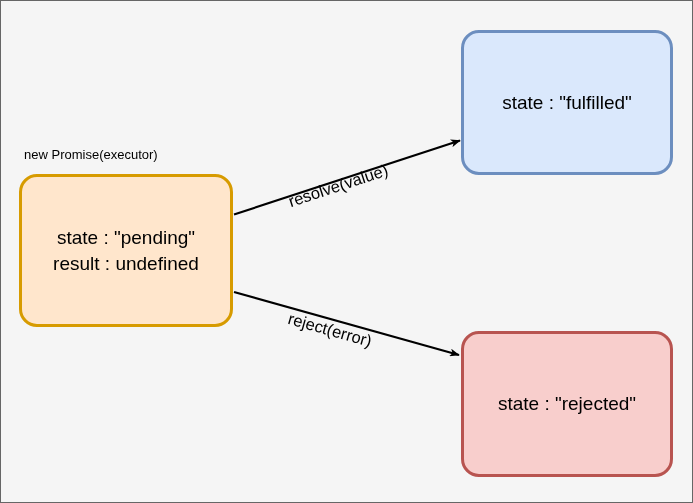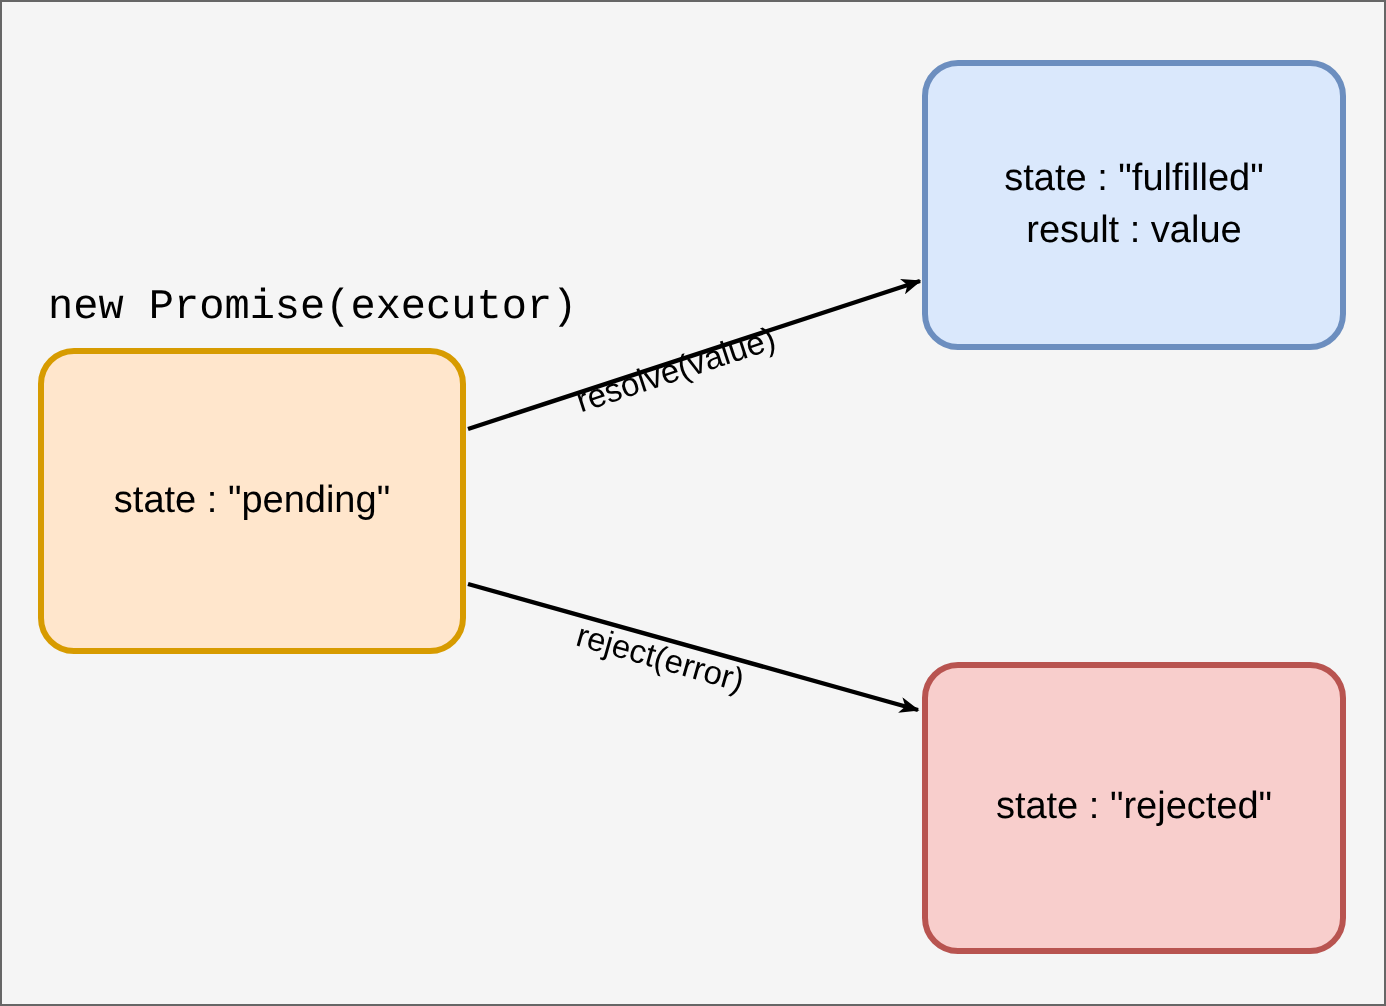--- a/index.html
+++ b/index.html
@@ -66,25 +66,24 @@
     top: 330px;
     width: 212px;
     height: 146px;
     border-color: #b85450;
     background: #f8cecc;
   }
   #pending-caption {
     position: absolute;
     left: 23px;
     top: 144px;
-    font-size: 21px;
+    font-size: 13px;
     line-height: 20px;
     color: #000000;
     white-space: pre;
-    font-family: Liberation Mono, monospace;
   }
   .edge-label {
     position: absolute;
     font-size: 16.5px;
     line-height: 19px;
     color: #000000;
     white-space: pre;
     transform-origin: 0 0;
   }
   #label-resolve {
@@ -110,25 +109,25 @@
       </marker>
     </defs>
     <line x1="233" y1="213.5" x2="459" y2="139.5" stroke="#000000" stroke-width="2.2" marker-end="url(#arrowhead-black)"></line>
     <line x1="233" y1="291" x2="458" y2="354" stroke="#000000" stroke-width="2.2" marker-end="url(#arrowhead-black)"></line>
   </svg>
 
   <div id="pending-caption">new Promise(executor)</div>
 
   <div class="node" id="node-pending">
     <div class="line">state : "pending"</div>
+    <div class="line">result : undefined</div>
   </div>
 
   <div class="node" id="node-fulfilled">
     <div class="line">state : "fulfilled"</div>
-    <div class="line">result : value</div>
   </div>
 
   <div class="node" id="node-rejected">
     <div class="line">state : "rejected"</div>
   </div>
 
   <div class="edge-label" id="label-resolve">resolve(value)</div>
 
   <div class="edge-label" id="label-reject">reject(error)</div>
 

